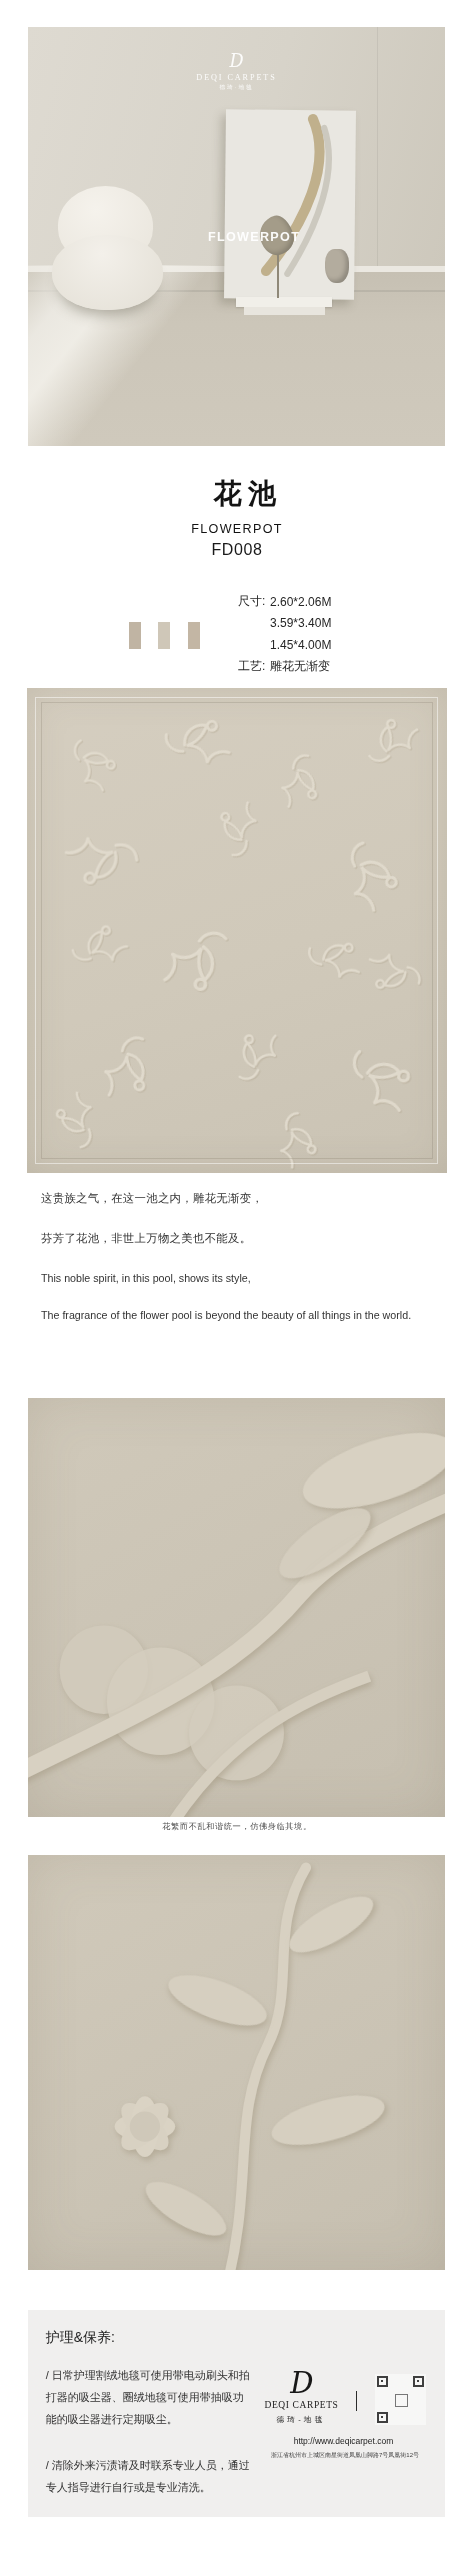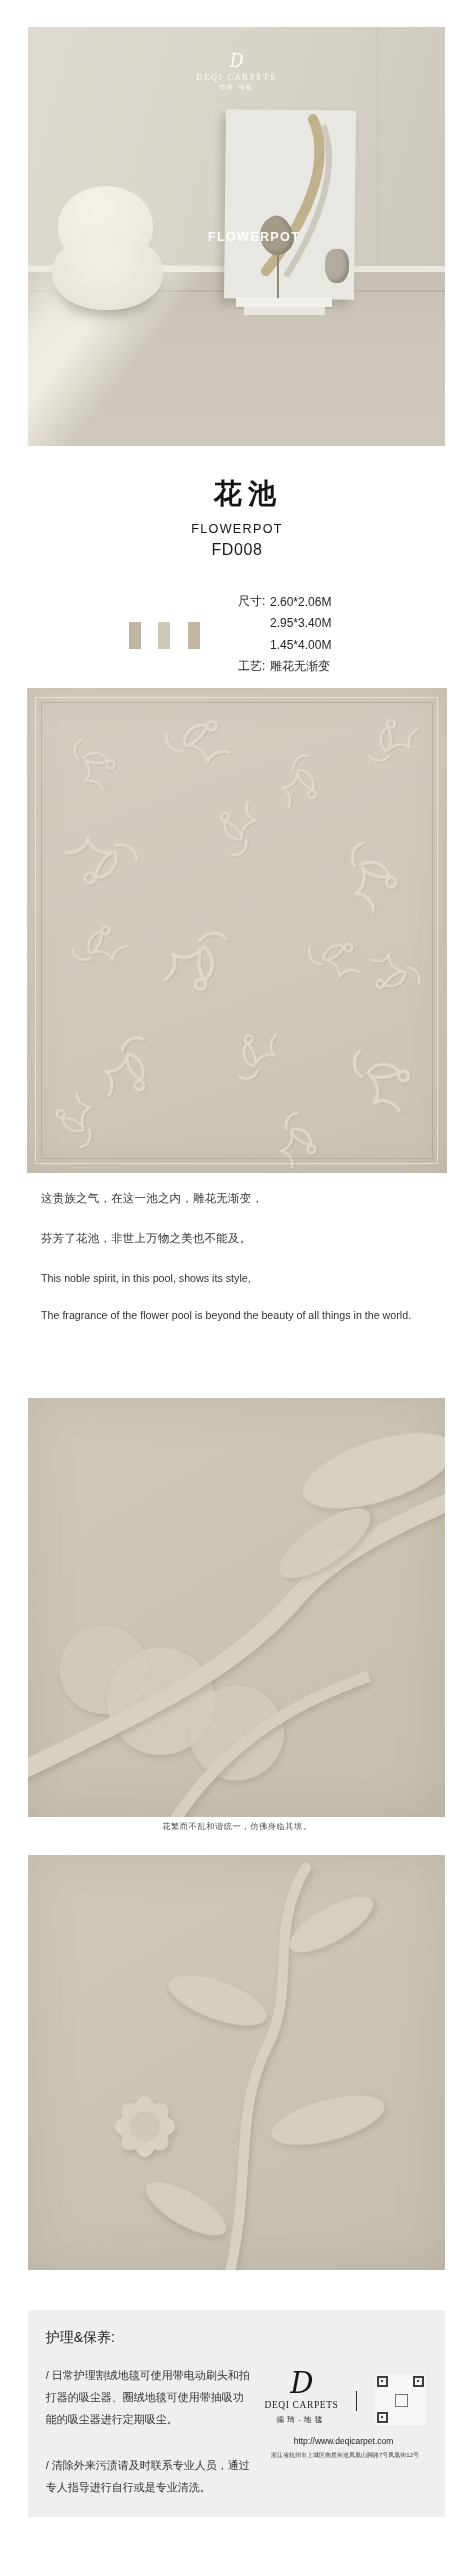--- a/index.html
+++ b/index.html
@@ -142,21 +142,21 @@
   <div class="swatch sw0" style="background: rgb(192, 180, 163);"></div>
   <div class="swatch sw1" style="background: rgb(207, 199, 184);"></div>
   <div class="swatch sw2" style="background: rgb(195, 182, 164);"></div>
   <div class="specs">
     <div class="spec-row">
       <span class="spec-label">尺寸:</span>
       <span class="spec-val">2.60*2.06M</span>
     </div>
     <div class="spec-row">
       <span class="spec-label"></span>
-      <span class="spec-val">2.95*3.40M</span>
+      <span class="spec-val">3.59*3.40M</span>
     </div>
     <div class="spec-row">
       <span class="spec-label"></span>
       <span class="spec-val">1.45*4.00M</span>
     </div>
     <div class="spec-row">
       <span class="spec-label">工艺:</span>
       <span class="spec-val">雕花无渐变</span>
     </div>
   </div>

